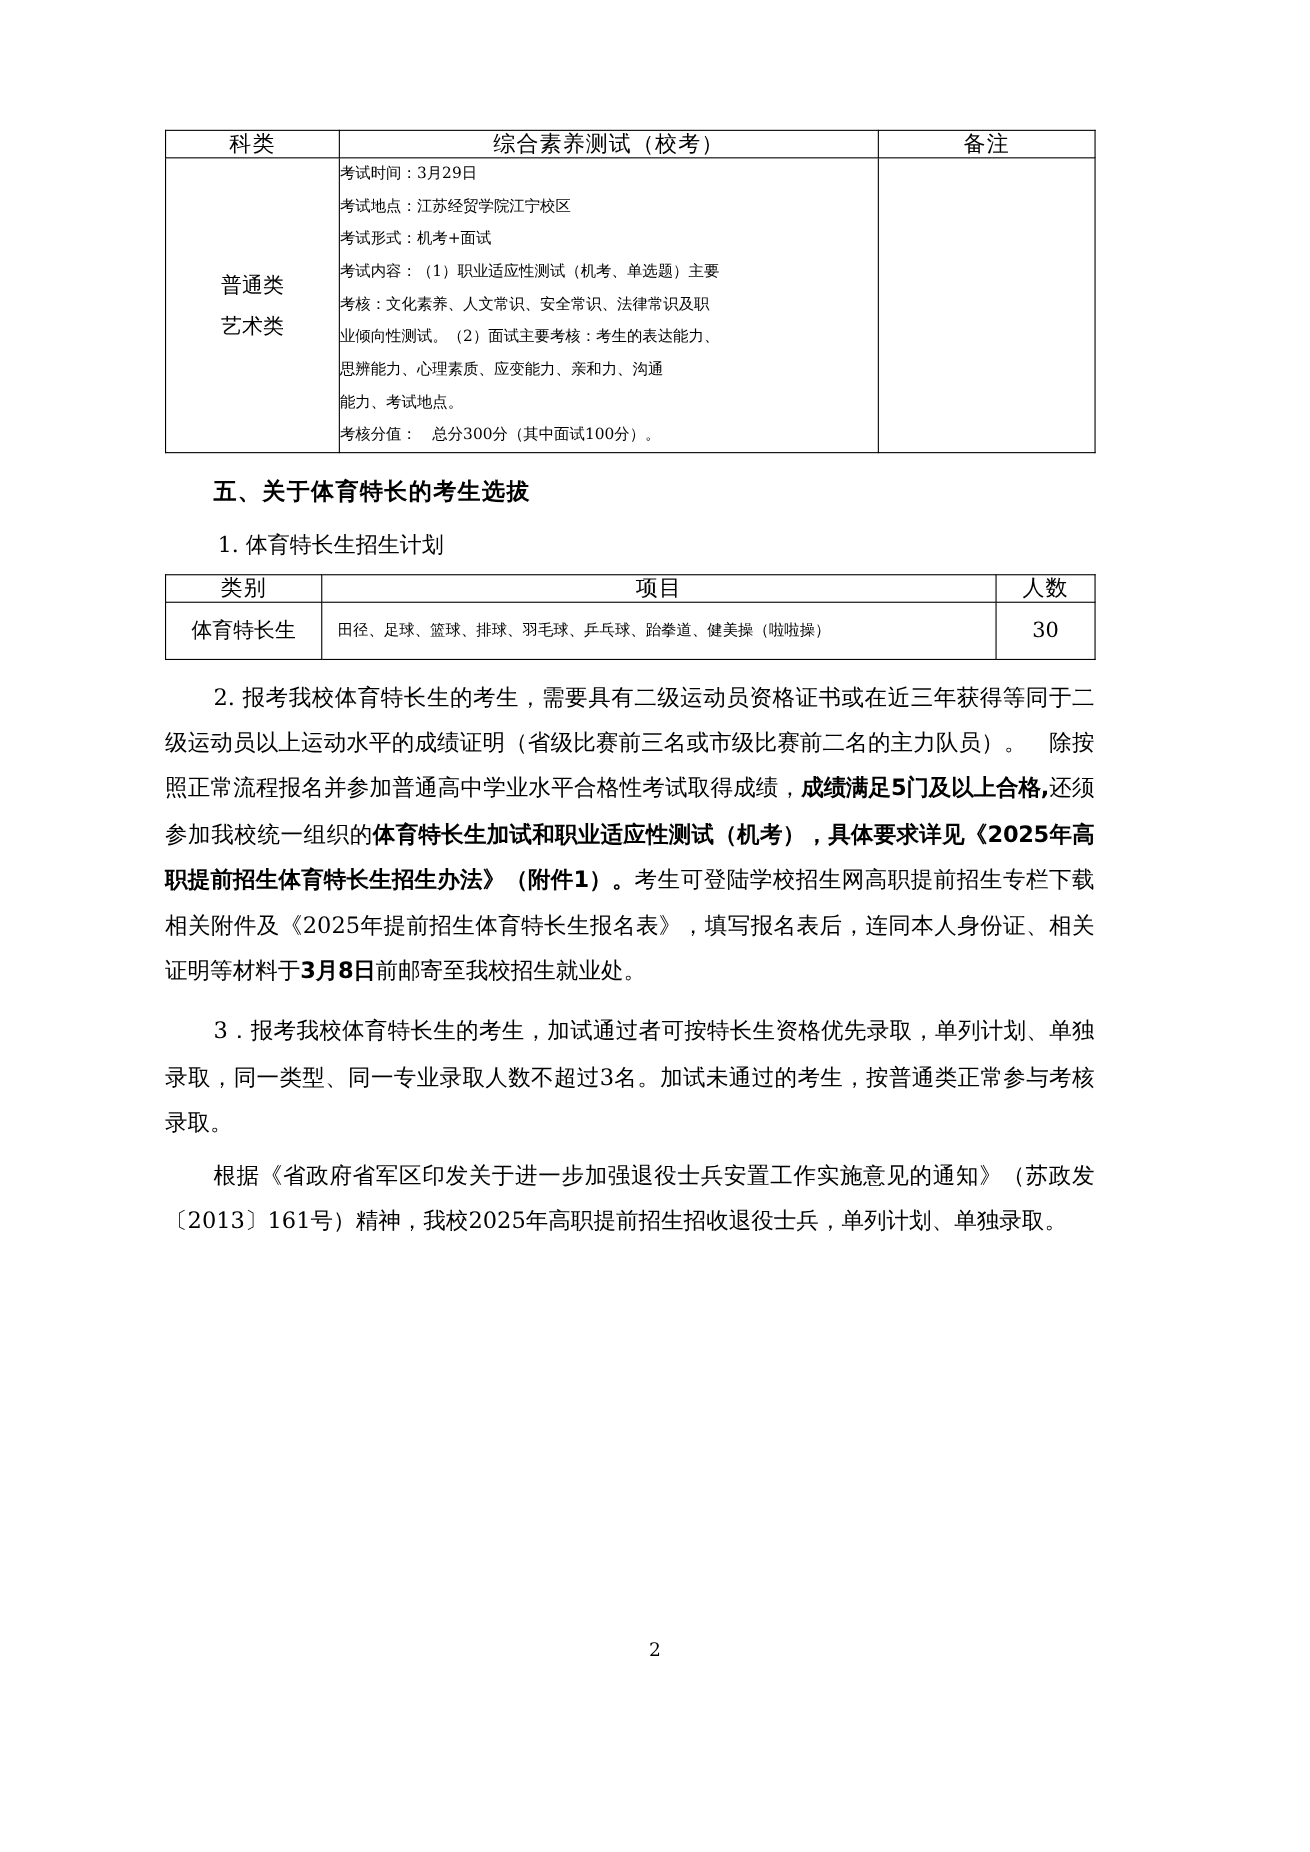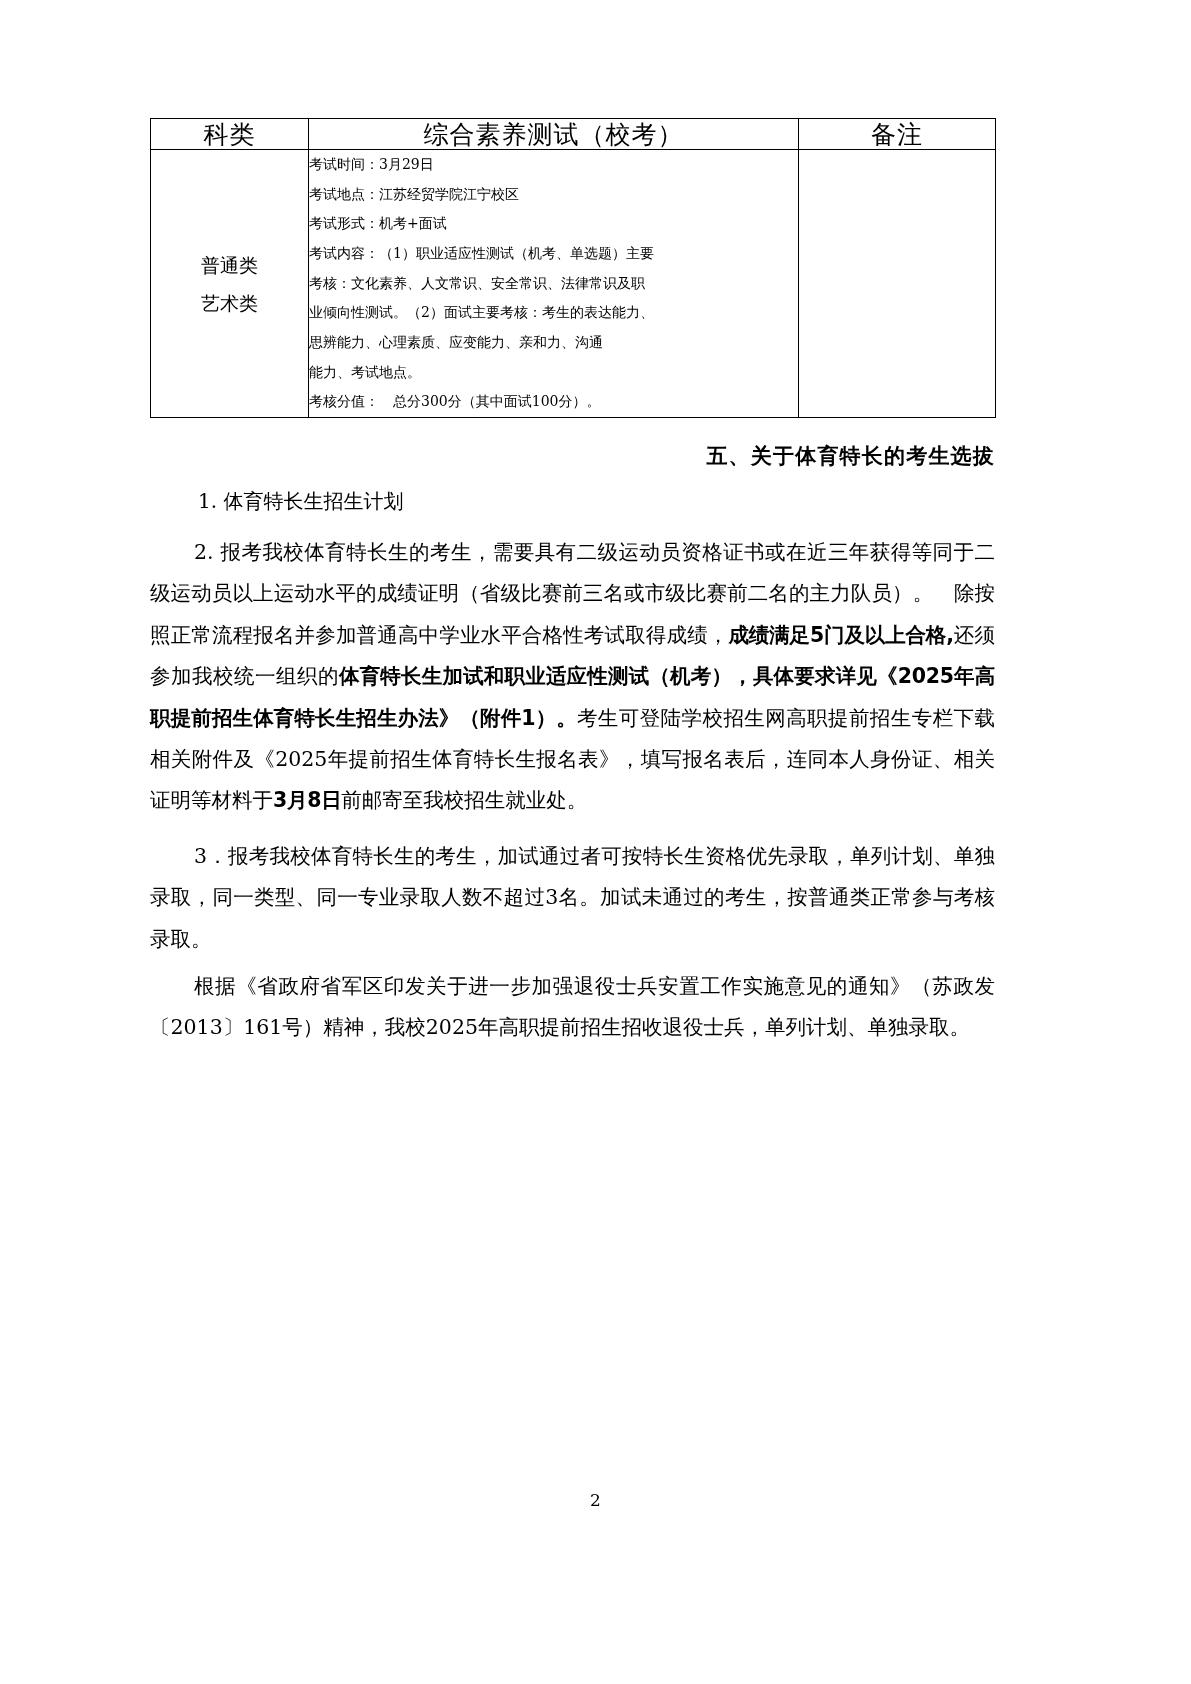--- a/index.html
+++ b/index.html
@@ -39,23 +39,23 @@
     margin: 0;
   }
   table.doc-table td, table.doc-table th {
     border: 1.3px solid #000;
     padding: 0;
     vertical-align: middle;
     font-weight: normal;
   }
   .th-cell {
     text-align: center;
-    font-family: Liberation Sans, sans-serif;
+    font-family: Liberation Serif, serif;
     font-weight: bold;
-    font-size: 25px;
+    font-size: 20px;
     letter-spacing: 1px;
     padding: 11px 4px 12px 4px;
     line-height: 1.2;
   }
   .cat-cell {
     text-align: center;
     font-size: 19px;
     line-height: 2.0;
     padding: 4px;
   }
@@ -67,28 +67,27 @@
   }
   .body-cell .ln { display: block; white-space: nowrap; }
   .num-cell {
     text-align: center;
     font-size: 19px;
   }
   .blank-cell { }
 
   
   h2.sec-head {
-    font-family: Liberation Sans, sans-serif;
+    font-family: Liberation Mono, monospace;
     font-weight: bold;
     font-size: 21px;
     letter-spacing: 1.2px;
     margin: 18px 0 0 0;
     padding: 0 0 0 44px;
     line-height: 1.9;
-    text-align: right;
   }
   p.sub-head {
     font-size: 20px;
     margin: 8px 0 10px 0;
     padding: 0 0 0 48px;
     line-height: 1.7;
   }
   p.para {
     font-size: 20.5px;
     line-height: 2.02;
@@ -148,20 +147,39 @@
             <span class="ln">考核分值：　总分300分（其中面试100分）。</span>
           </td>
           <td class="blank-cell"></td>
         </tr>
       </tbody>
     </table>
 
     <h2 class="sec-head">五、关于体育特长的考生选拔</h2>
     <p class="sub-head">1. 体育特长生招生计划</p>
 
+    <table class="doc-table">
+      <colgroup>
+        <col style="width:142px">
+        <col style="width:613px">
+        <col style="width:90px">
+      </colgroup>
+      <tbody>
+        <tr>
+          <th class="th-cell">类别</th>
+          <th class="th-cell">项目</th>
+          <th class="th-cell">人数</th>
+        </tr>
+        <tr>
+          <td class="cat-cell" style="font-size:19px;">体育特长生</td>
+          <td class="body-cell" style="line-height:2.05;padding:11px 12px 11px 14px;">田径、足球、篮球、排球、羽毛球、乒乓球、跆拳道、健美操（啦啦操）</td>
+          <td class="num-cell">30</td>
+        </tr>
+      </tbody>
+    </table>
 
     <p class="para"><span>2. 报考我校体育特长生的考生，需要具有二级运动员资格证书或在近三年获得等同于二级运动员以上运动水平的成绩证明（省级比赛前三名或市级比赛前二名的主力队员）。　除按照正常流程报名并参加普通高中学业水平合格性考试取得成绩，</span><span class="b">成绩满足5门及以上合格,</span><span>还须参加我校统一组织的</span><span class="b">体育特长生加试和职业适应性测试（机考），具体要求详见《2025年高职提前招生体育特长生招生办法》（附件1）。</span><span>考生可登陆学校招生网高职提前招生专栏下载相关附件及《2025年提前招生体育特长生报名表》，填写报名表后，连同本人身份证、相关证明等材料于</span><span class="b">3月8日</span><span>前邮寄至我校招生就业处。</span></p>
 
     <p class="para">3．报考我校体育特长生的考生，加试通过者可按特长生资格优先录取，单列计划、单独录取，同一类型、同一专业录取人数不超过3名。加试未通过的考生，按普通类正常参与考核录取。</p>
 
     <p class="para" style="margin-top:6px;">根据《省政府省军区印发关于进一步加强退役士兵安置工作实施意见的通知》（苏政发〔2013〕161号）精神，我校2025年高职提前招生招收退役士兵，单列计划、单独录取。</p>
 
   </div>
 
   <div class="page-number">2</div>

